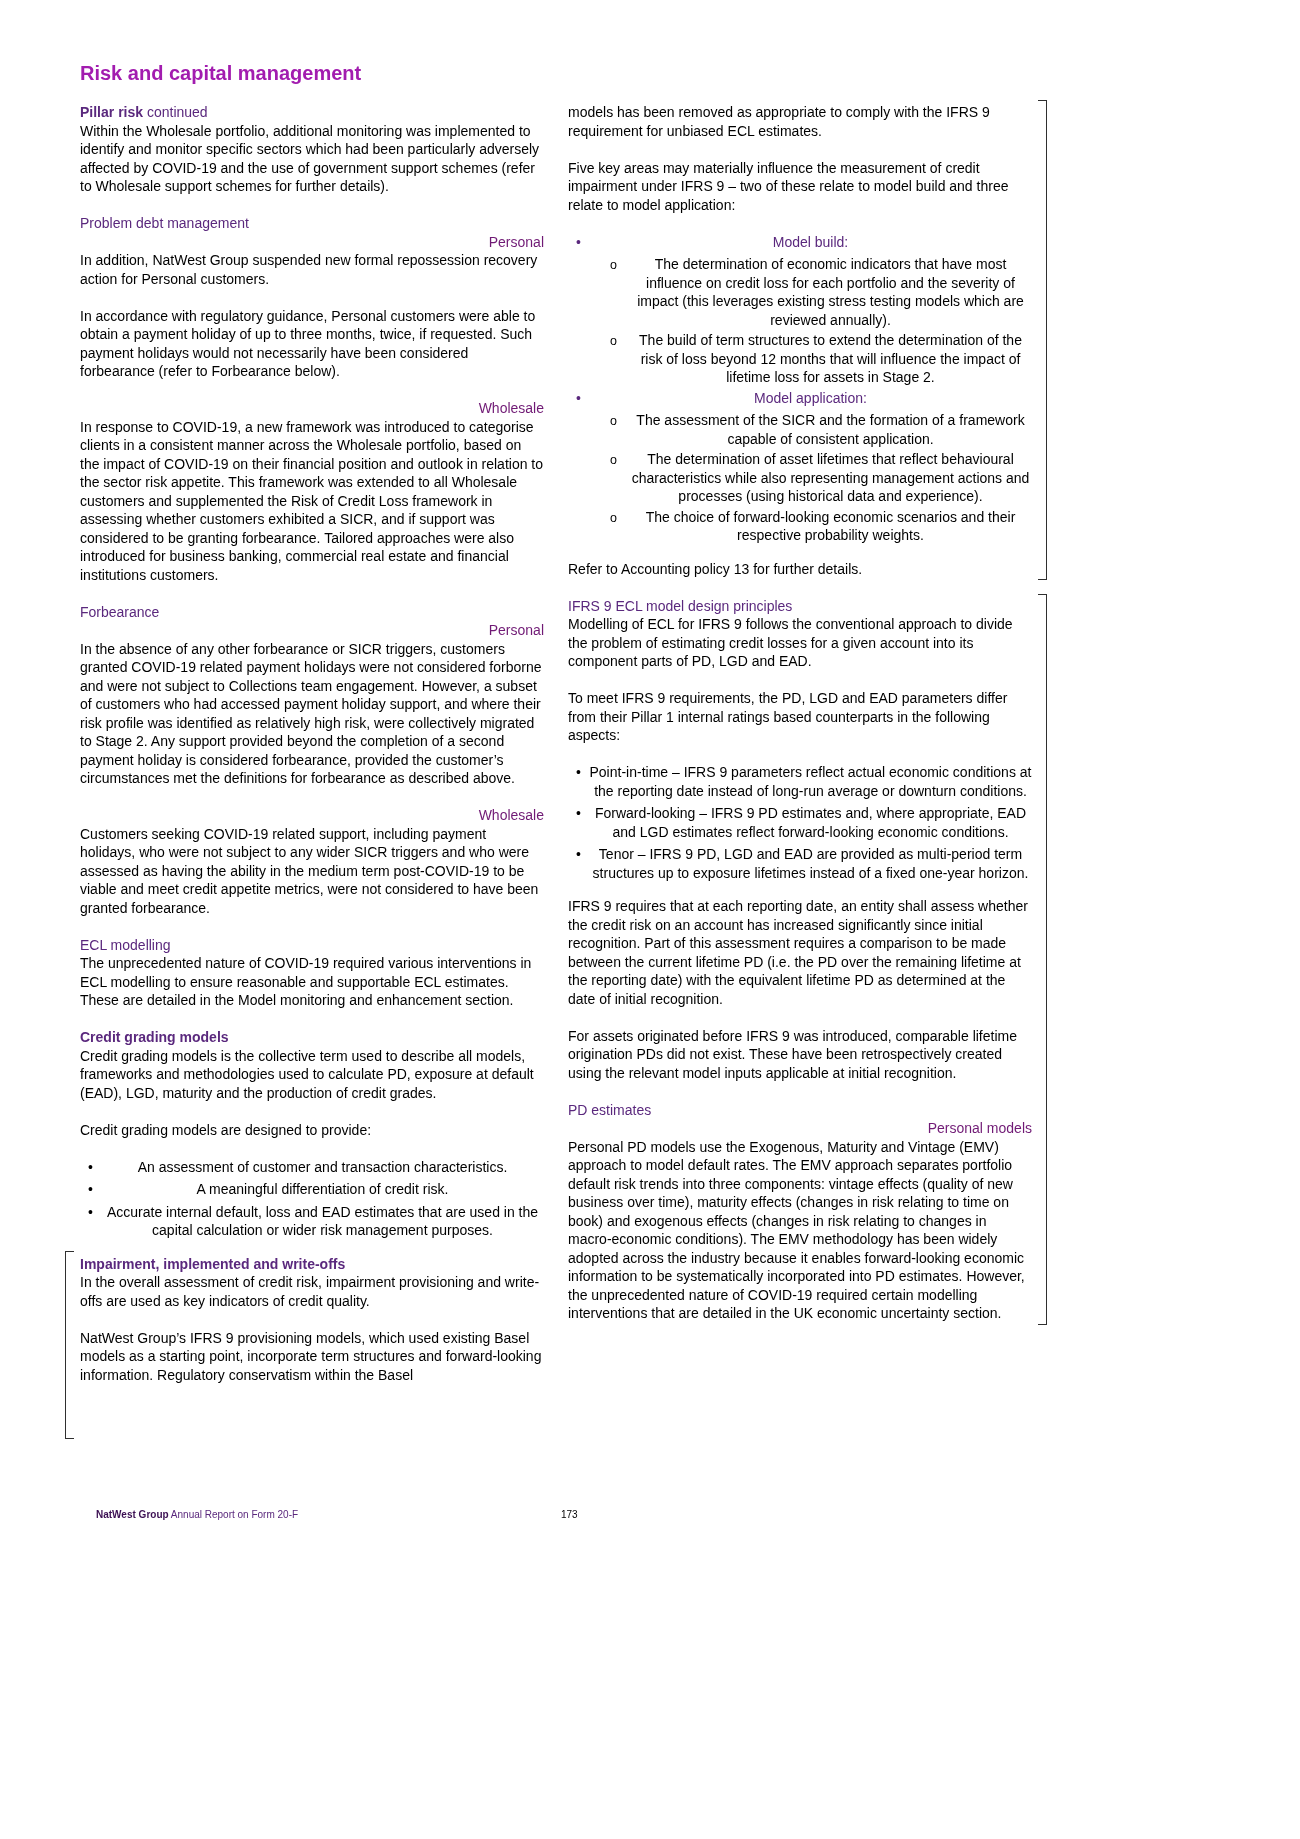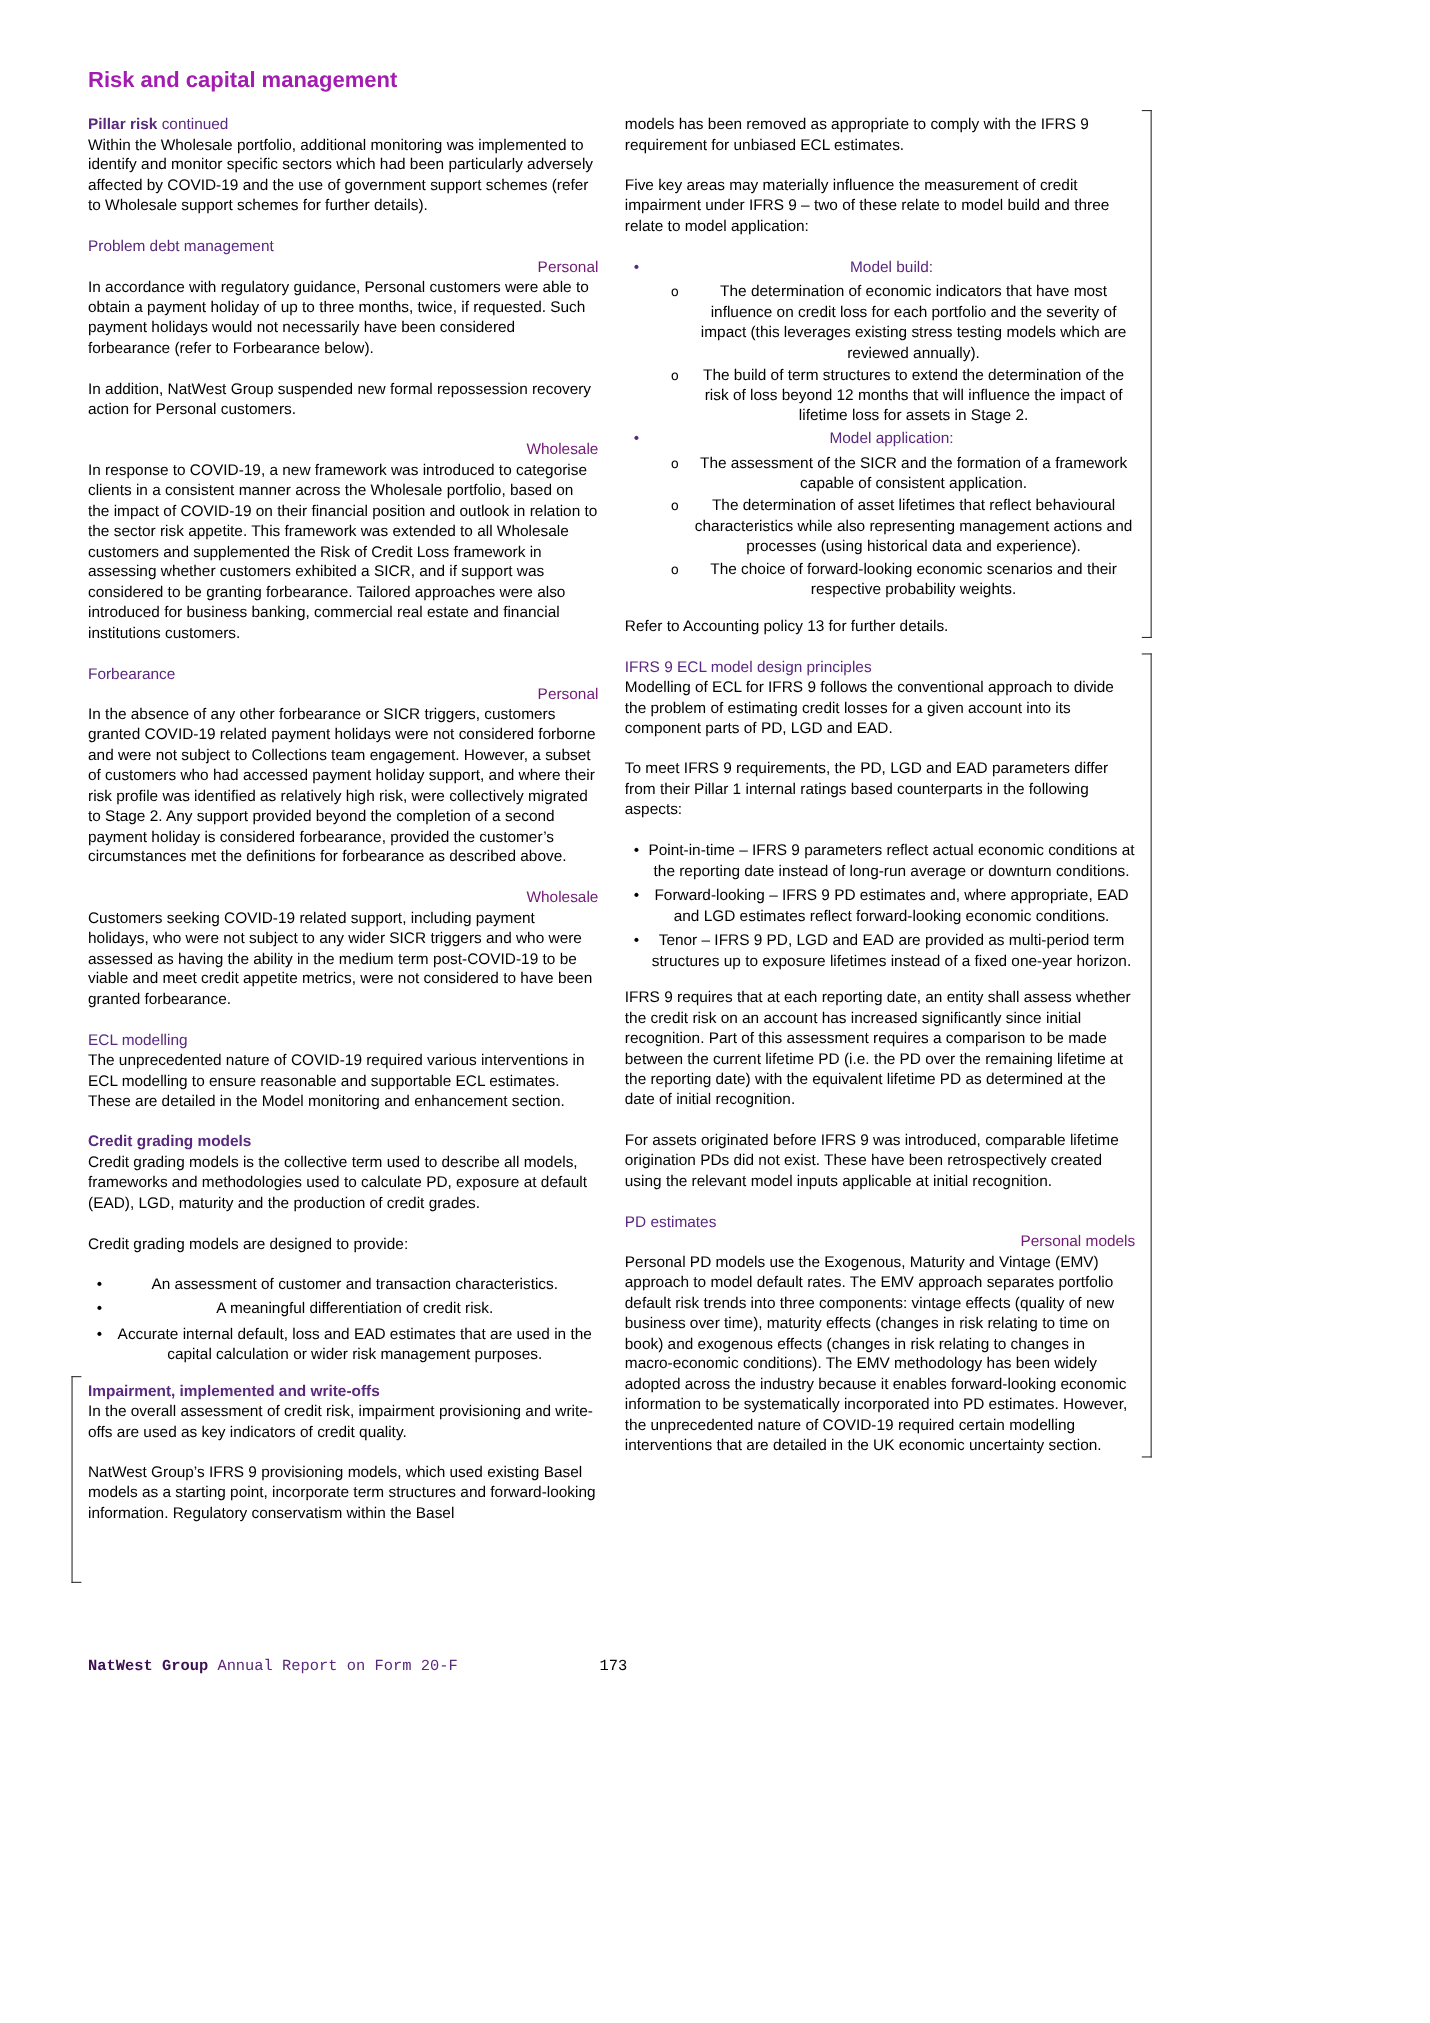--- a/index.html
+++ b/index.html
@@ -36,41 +36,41 @@
   .bracket-wrap { position: relative; }
   .bracket { position: absolute; width: 9px; }
   .bracket.right-side {
     right: -15px; top: -3px; bottom: -2px;
     border: 1.5px solid #2f2f2f; border-left: none;
   }
   .bracket.left-side {
     left: -15px; top: -4px; bottom: -55px;
     border: 1.5px solid #2f2f2f; border-right: none;
   }
-  .footer { position: absolute; left: 80px; top: 1506px; width: 952px; font-size: 14px; font-family: Liberation Mono, monospace; }
+  .footer { position: absolute; left: 96px; top: 1506px; width: 952px; font-size: 10px; }
   .footer .brand { font-weight: 700; color: #3c1053; }
   .footer .report { color: #5a287d; }
   .footer .pagenum { position: absolute; left: 465px; color: #000; }
 </style>
 </head>
 <body>
 
 <div class="content">
   <h1 class="title">Risk and capital management</h1>
 
   <div class="columns">
 
     <div class="col">
       <p class="h"><span class="bold">Pillar risk</span> <span>continued</span></p>
       <p>Within the Wholesale portfolio, additional monitoring was implemented to identify and monitor specific sectors which had been particularly adversely affected by COVID-19 and the use of government support schemes (refer to Wholesale support schemes for further details).</p>
 
       <p class="h">Problem debt management</p>
       <p class="sub">Personal</p>
+      <p>In addition, NatWest Group suspended new formal repossession recovery action for Personal customers.</p>
       <p>In accordance with regulatory guidance, Personal customers were able to obtain a payment holiday of up to three months, twice, if requested. Such payment holidays would not necessarily have been considered forbearance (refer to Forbearance below).</p>
-      <p>In addition, NatWest Group suspended new formal repossession recovery action for Personal customers.</p>
 
       <p class="sub">Wholesale</p>
       <p>In response to COVID-19, a new framework was introduced to categorise clients in a consistent manner across the Wholesale portfolio, based on the impact of COVID-19 on their financial position and outlook in relation to the sector risk appetite. This framework was extended to all Wholesale customers and supplemented the Risk of Credit Loss framework in assessing whether customers exhibited a SICR, and if support was considered to be granting forbearance. Tailored approaches were also introduced for business banking, commercial real estate and financial institutions customers.</p>
 
       <p class="h">Forbearance</p>
       <p class="sub">Personal</p>
       <p>In the absence of any other forbearance or SICR triggers, customers granted COVID-19 related payment holidays were not considered forborne and were not subject to Collections team engagement. However, a subset of customers who had accessed payment holiday support, and where their risk profile was identified as relatively high risk, were collectively migrated to Stage 2. Any support provided beyond the completion of a second payment holiday is considered forbearance, provided the customer’s circumstances met the definitions for forbearance as described above.</p>
 
       <p class="sub">Wholesale</p>
       <p>Customers seeking COVID-19 related support, including payment holidays, who were not subject to any wider SICR triggers and who were assessed as having the ability in the medium term post-COVID-19 to be viable and meet credit appetite metrics, were not considered to have been granted forbearance.</p>

